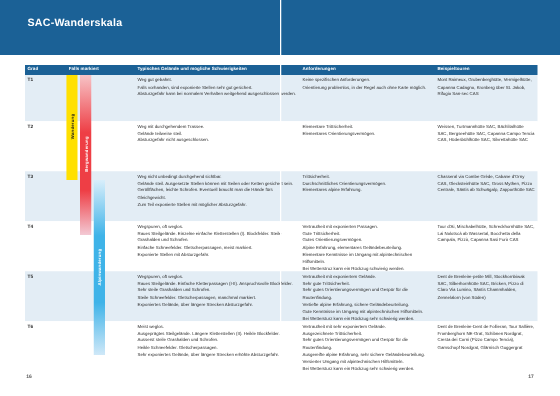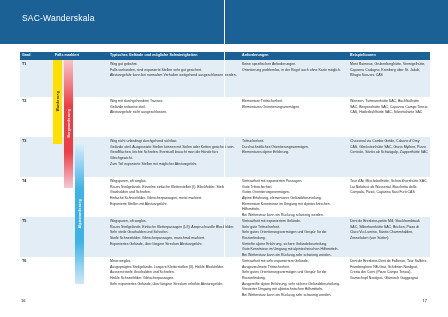--- a/index.html
+++ b/index.html
@@ -11,21 +11,21 @@
   }
   .page { position: relative; width: 448px; height: 317px; background: #fff; }
 
   
   .header-band {
     position: absolute; left: 0; top: 0; width: 448px; height: 44px;
     background: #1b6196;
   }
   .header-title {
     position: absolute; left: 22px; top: 13px;
-    font-size: 8.5px; font-weight: normal; color: #ffffff;
+    font-size: 8.5px; font-weight: bold; color: #ffffff;
     letter-spacing: 0.2px;
   }
 
   
   .table-wrap {
     position: absolute; left: 20px; top: 52px;
     width: 410px; height: 232px;
   }
   .thead {
     position: relative; height: 7.5px; width: 410px;

